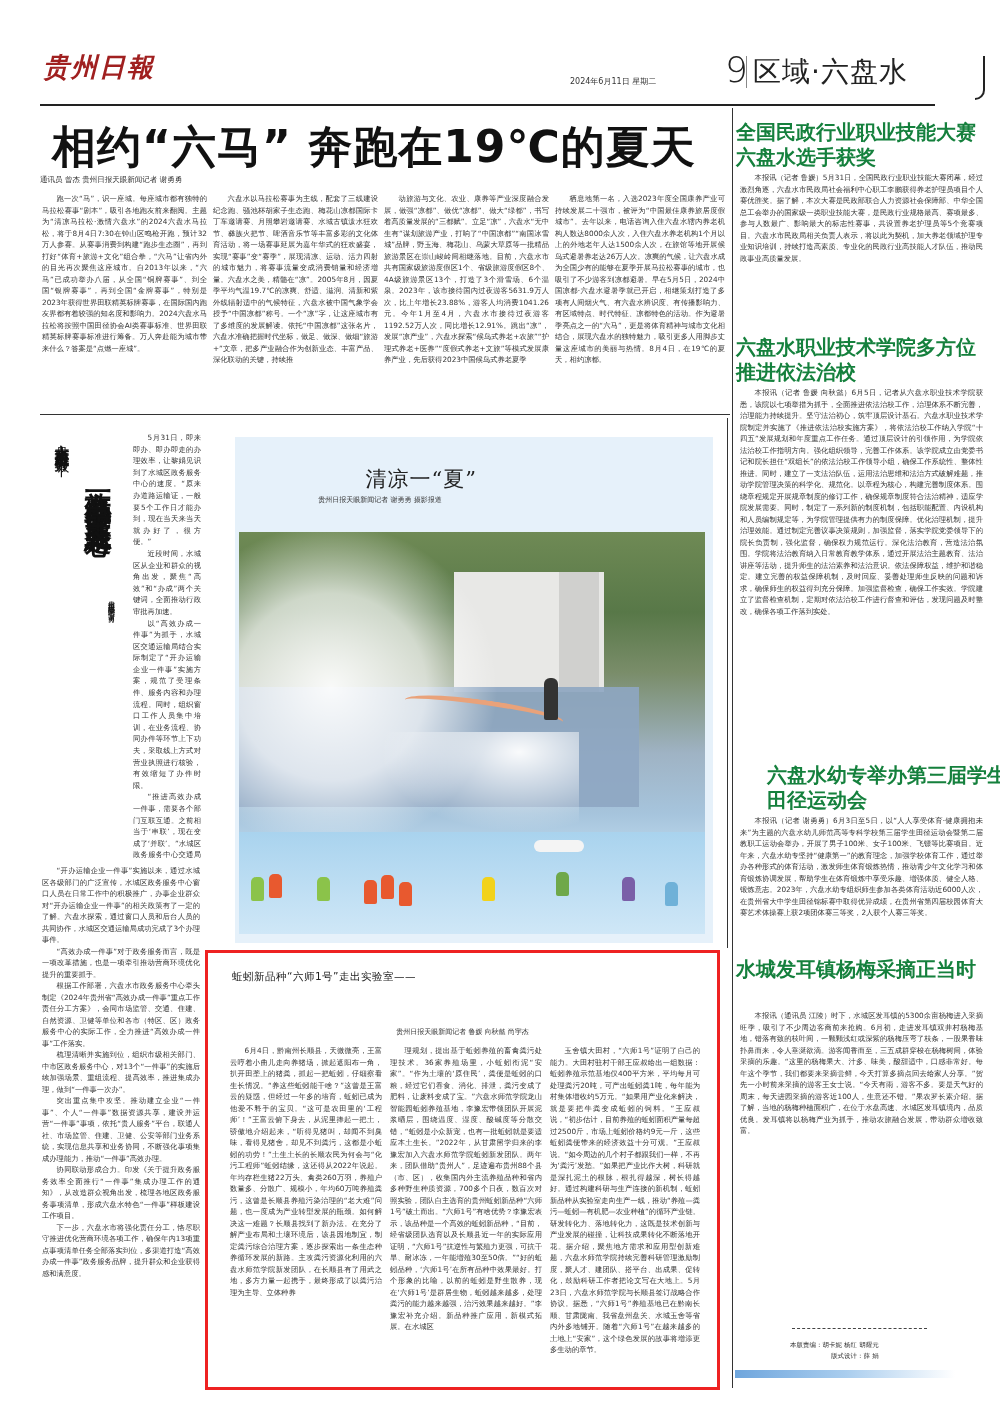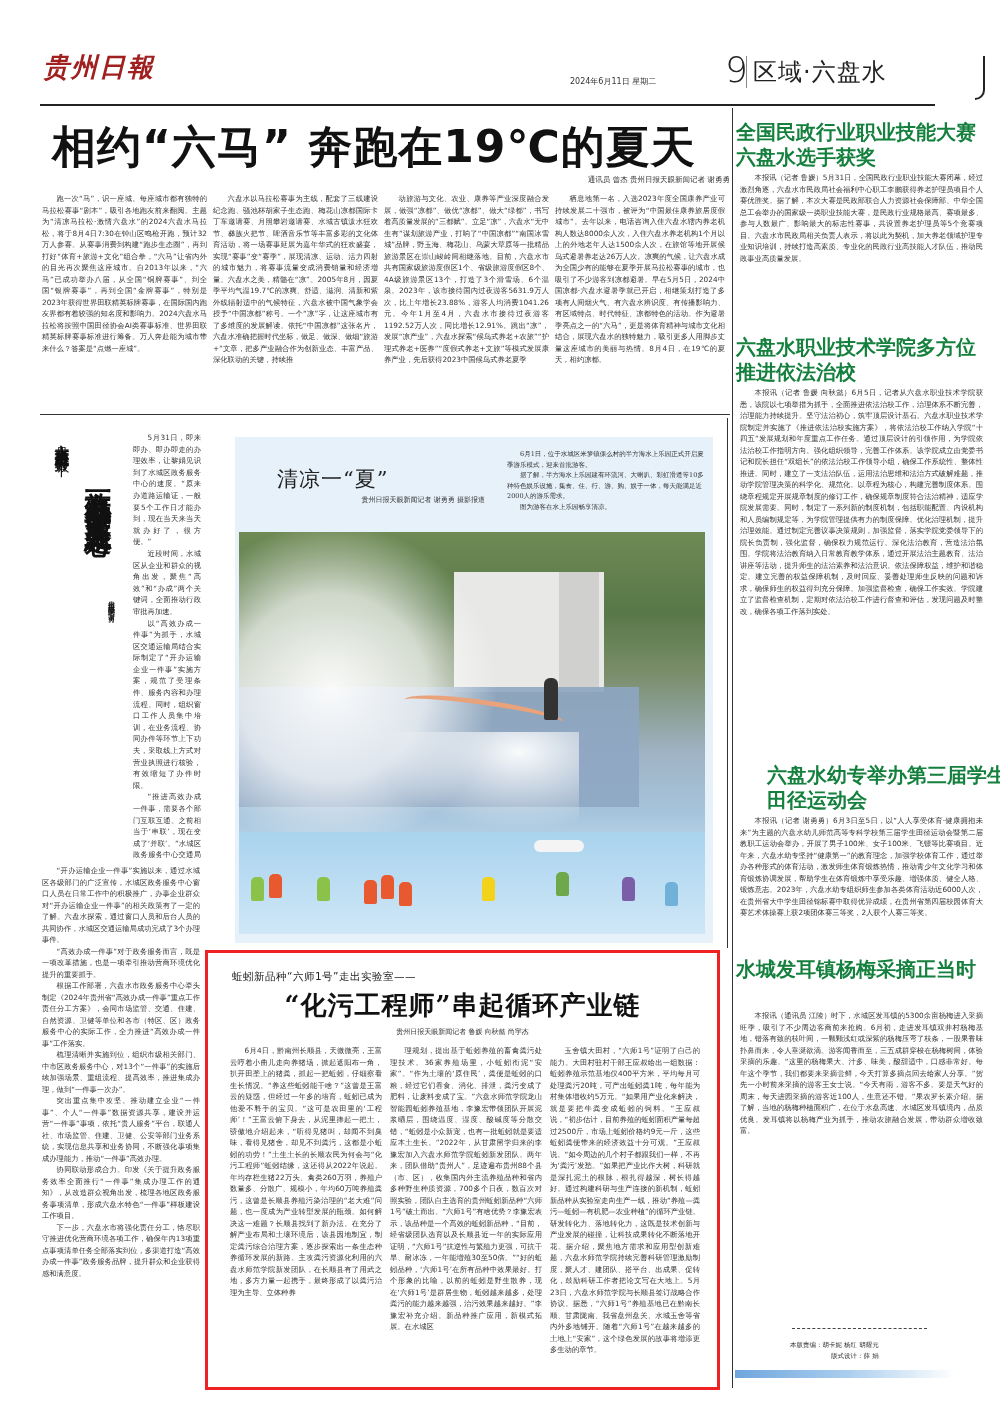--- a/index.html
+++ b/index.html
@@ -5,48 +5,48 @@
   * { box-sizing: border-box; margin: 0; padding: 0; }
   html, body { width: 1000px; height: 1418px; background: #ffffff; overflow: hidden; }
   body { position: relative; font-family: "DejaVu Sans", "Liberation Sans", sans-serif; color: #222; }
 
   
   .masthead { position: absolute; left: 40px; top: 48px; width: 945px; height: 58px; }
   .logo { position: absolute; left: 3px; top: 2px; font-family: "DejaVu Serif", serif; font-size: 26px; color: #a02020; font-style: italic; letter-spacing: 2px; font-weight: bold; }
   .dateline { position: absolute; left: 530px; top: 28px; font-size: 8px; color: #333; }
   .page-no { position: absolute; left: 685px; top: 2px; font-size: 36px; font-weight: 300; color: #222; line-height: 40px; }
   .page-sep { position: absolute; left: 706px; top: 8px; width: 1px; height: 32px; background: #888; }
-  .section-name { position: absolute; left: 713px; top: 4px; font-size: 24px; color: #222; letter-spacing: 1px; line-height: 40px; }
+  .section-name { position: absolute; left: 713px; top: 4px; font-size: 28px; color: #222; letter-spacing: 1px; line-height: 40px; }
   .section-curve { position: absolute; left: 935px; top: 8px; width: 10px; height: 44px; border-right: 2px solid #222; border-bottom: 2px solid #222; border-bottom-right-radius: 10px; }
   .masthead-rule { position: absolute; left: 40px; top: 104px; width: 895px; height: 2px; background: #222; }
 
   .vrule { position: absolute; width: 1px; background: #333; }
   .hrule { position: absolute; height: 1px; background: #333; }
 
   
   .col { position: absolute; font-size: 7.3px; line-height: 11.5px; color: #333; text-align: justify; overflow: hidden; }
   .col p { text-indent: 2em; }
 
   
   .lead-title { position: absolute; left: 52px; top: 118px; width: 670px; font-size: 44px; font-weight: bold; letter-spacing: 1px; color: #111; white-space: nowrap; }
-  .lead-byline { position: absolute; left: 40px; top: 175px; width: 690px; text-align: right; font-size: 7.5px; color: #333; font-family: "DejaVu Serif", serif; }
+  .lead-byline { position: absolute; left: 40px; top: 175px; width: 690px; text-align: left; font-size: 7.5px; color: #333; font-family: "DejaVu Serif", serif; }
 
   
   .rhead { position: absolute; left: 736px; width: 250px; font-family: "DejaVu Serif", serif; font-size: 20px; line-height: 25px; font-weight: bold; color: #15803d; }
 
   
   .vert { position: absolute; writing-mode: vertical-rl; color: #111; }
   .vert-kicker { left: 52px; top: 432px; font-size: 15px; letter-spacing: 1px; }
   .vert-title { left: 80px; top: 470px; font-size: 27px; font-weight: bold; letter-spacing: 2px; }
   .vert-byline { left: 106px; top: 595px; font-size: 7px; font-family: "DejaVu Serif", serif; letter-spacing: 1px; }
 
   
   .photo-box { position: absolute; left: 235px; top: 437px; width: 478px; height: 506px; background: #e6f1fa; }
-  .photo-title { position: absolute; left: 42px; top: 28px; width: 200px; text-align: left; font-size: 21px; letter-spacing: 1px; color: #222; font-family: "DejaVu Serif", serif; }
-  .photo-byline { position: absolute; left: 40px; top: 58px; width: 210px; text-align: right; font-size: 7px; color: #333; font-family: "DejaVu Serif", serif; }
+  .photo-title { position: absolute; left: 42px; top: 28px; width: 200px; text-align: right; font-size: 21px; letter-spacing: 1px; color: #222; font-family: "DejaVu Serif", serif; }
+  .photo-byline { position: absolute; left: 40px; top: 58px; width: 210px; text-align: center; font-size: 7px; color: #333; font-family: "DejaVu Serif", serif; }
   .photo-caption { position: absolute; left: 272px; top: 12px; width: 200px; font-size: 6.5px; line-height: 10.5px; color: #333; font-family: "DejaVu Serif", serif; }
   .photo-caption p { text-indent: 2em; }
   .photo { position: absolute; left: 4px; top: 95px; width: 466px; height: 402px; overflow: hidden;
     background: linear-gradient(180deg, #6f8a55 0%, #587848 20%, #7a8d6a 35%, #9fb3c4 55%, #a6c4dc 70%, #bcd8ec 80%, #d9ecf8 100%); }
   .ph-building { position: absolute; left: 215px; top: 40px; width: 150px; height: 120px; background: #e8e8e6; }
   .ph-building2 { position: absolute; left: 320px; top: 40px; width: 40px; height: 120px; background: #d0d0ce; }
   .ph-shed { position: absolute; left: 0; top: 155px; width: 400px; height: 120px; background: #8ea6c2; opacity: .9; }
   .ph-spray { position: absolute; left: -20px; top: -10px; width: 280px; height: 330px; background: radial-gradient(ellipse at 40% 50%, rgba(255,255,255,.95) 0%, rgba(255,255,255,.7) 40%, rgba(255,255,255,0) 70%); }
   .ph-jet { position: absolute; left: 140px; top: 200px; width: 200px; height: 100px; background: radial-gradient(ellipse at 70% 20%, rgba(255,255,255,.95) 0%, rgba(255,255,255,0) 70%); }
   .ph-hose { position: absolute; left: 165px; top: 168px; width: 160px; height: 22px; border-top: 5px solid #e9a27a; border-radius: 60% 60% 0 0; transform: rotate(8deg); }
@@ -144,25 +144,20 @@
     <p>梳理清晰并实施到位，组织市级相关部门、中市区政务服务中心，对13个“一件事”的实施后续加强场景、重组流程、提高效率，推进集成办理，做到“一件事一次办”。</p>
     <p>突出重点集中攻坚。推动建立企业“一件事”、个人“一件事”数据资源共享，建设并运营“一件事”事项，依托“贵人服务”平台，联通人社、市场监管、住建、卫健、公安等部门业务系统，实现信息共享和业务协同，不断强化事项集成办理能力，推动“一件事”高效办理。</p>
     <p>协同联动形成合力。印发《关于提升政务服务效率全面推行“一件事”集成办理工作的通知》，从改造群众视角出发，梳理各地区政务服务事项清单，形成六盘水特色“一件事”样板建设工作项目。</p>
     <p>下一步，六盘水市将强化责任分工，恪尽职守推进优化营商环境各项工作，确保年内13项重点事项清单任务全部落实到位，多渠道打造“高效办成一件事”政务服务品牌，提升群众和企业获得感和满意度。</p>
   </div>
 </div>
 
 <div class="photo-box">
   <div class="photo-title">清凉一“夏”</div>
   <div class="photo-byline">贵州日报天眼新闻记者  谢勇勇  摄影报道</div>
-  <div class="photo-caption">
-    <p>6月1日，位于水城区米箩镇倮么村的半方海水上乐园正式开启夏季游乐模式，迎来首批游客。</p>
-    <p>据了解，半方海水上乐园建有环流河、大喇叭、彩虹滑道等10多种特色娱乐设施，集食、住、行、游、购、娱于一体，每天能满足近2000人的游乐需求。</p>
-    <p>图为游客在水上乐园畅享清凉。</p>
-  </div>
   <div class="photo" title="水上乐园喷射飞行表演与泳池中的游客">
     <div class="ph-building"></div>
     <div class="ph-building2"></div>
     <div class="ph-shed"></div>
     <div class="ph-spray"></div>
     <div class="ph-jet"></div>
     <div class="ph-hose"></div>
     <div class="ph-rider"></div>
     <div class="ph-water"></div>
     <div class="ph-person" style="left:12px; top:345px; background:#8bc34a;"></div>
@@ -174,21 +169,20 @@
     <div class="ph-person" style="left:243px; top:345px; background:#f2d21b;"></div>
     <div class="ph-person" style="left:317px; top:340px; background:#6fa84a;"></div>
     <div class="ph-person" style="left:383px; top:345px; background:#7a5fa8;"></div>
     <div class="ph-person" style="left:426px; top:350px; background:#6fb1d8;"></div>
     <div class="ph-person" style="left:295px; top:308px; width:50px; height:12px; background:#f4f4f4; border-radius:6px;"></div>
   </div>
 </div>
 
 <div class="hl-box" style="border-color: rgb(238, 34, 34);">
   <div class="hl-kicker">蚯蚓新品种“六师1号”走出实验室——</div>
-  <div class="hl-title">“化污工程师”串起循环产业链</div>
   <div class="hl-byline">贵州日报天眼新闻记者  鲁媛  向秋懿  尚宇杰</div>
   <div class="col" style="left:22px; top:92px; width:152px; height:335px;">
       <p>6月4日，黔南州长顺县，天微微亮，王富云哼着小曲儿走向养猪场，掀起遮阳布一角，扒开田垄上的猪粪，抓起一把蚯蚓，仔细察看生长情况。“养这些蚯蚓能干啥？”这曾是王富云的疑惑，但经过一年多的培育，蚯蚓已成为他爱不释手的宝贝。“这可是农田里的‘工程师’！”王富云俯下身去，从泥里捧起一把土，骄傲地介绍起来，“听得见猪叫，却闻不到臭味，看得见猪舍，却见不到粪污，这都是小蚯蚓的功劳！”土生土长的长顺农民为何会与“化污工程师”蚯蚓结缘，这还得从2022年说起。年均存栏生猪22万头、禽类260万羽，养殖户数量多、分散广、规模小，年均60万吨养殖粪污，这曾是长顺县养殖污染治理的“老大难”问题，也一度成为产业转型发展的瓶颈。如何解决这一难题？长顺县找到了新办法。在充分了解产业布局和土壤环境后，该县因地制宜，制定粪污综合治理方案，逐步探索出一条生态种养循环发展的新路。主攻粪污资源化利用的六盘水师范学院新发团队，在长顺县有了用武之地，多方力量一起携手，最终形成了以粪污治理为主导、立体种养</p>
     </div>
   <div class="col" style="left:182px; top:92px; width:152px; height:335px;">
       <p>理规划，提出基于蚯蚓养殖的畜禽粪污处理技术。36家养殖场里，小蚯蚓衔泥“安家”。“作为土壤的‘原住民’，粪便是蚯蚓的口粮，经过它们吞食、消化、排泄，粪污变成了肥料，让废料变成了宝。”六盘水师范学院龙山智能园蚯蚓养殖基地，李豫宏带领团队开展泥浆晒层，围绕温度、湿度、酸碱度等分散交错，“蚯蚓是小众新宠，也有一批蚯蚓就是要适应本土生长。”2022年，从甘肃留学归来的李豫宏加入六盘水师范学院蚯蚓新发团队。两年来，团队借助“贵州人”，足迹遍布贵州88个县（市、区），收集国内外主流养殖品种和省内多种野生种质资源，700多个日夜，数百次对照实验，团队自主选育的贵州蚯蚓新品种“六师1号”破土而出。“六师1号”有啥优势？李豫宏表示，该品种是一个高效的蚯蚓新品种，“目前，经省级团队选育以及长顺县近一年的实际应用证明，“六师1号”抗逆性与繁殖力更强，可抗干旱、耐冰冻，一年能增殖30至50倍。”“好的蚯蚓品种，‘六师1号’在所有品种中效果最好。打个形象的比喻，以前的蚯蚓是野生散养，现在‘六师1号’是群居生物，蚯蚓越来越多，处理粪污的能力越来越强，治污效果越来越好。”李豫宏补充介绍。新品种推广应用，新模式拓展。在水城区</p>
     </div>
   <div class="col" style="left:342px; top:92px; width:150px; height:335px;">
       <p>玉舍镇大田村，“六师1号”证明了自己的能力。大田村驻村干部王应叔给出一组数据：蚯蚓养殖示范基地仅400平方米，平均每月可处理粪污20吨，可产出蚯蚓粪1吨，每年能为村集体增收约5万元。“如果用产业化来解决，就是要把牛粪变成蚯蚓的饲料。”王应叔说，“初步估计，目前养殖的蚯蚓面积产量每超过2500斤，市场上蚯蚓价格约9元一斤，这些蚯蚓粪便带来的经济效益十分可观。”王应叔说。“如今周边的几个村子都跟我们一样，不再为‘粪污’发愁。”如果把产业比作大树，科研就是深扎泥土的根脉，根扎得越深，树长得越好。通过构建科研与生产连接的新机制，蚯蚓新品种从实验室走向生产一线，推动“养殖—粪污—蚯蚓—有机肥—农业种植”的循环产业链。研发转化力、落地转化力，这既是技术创新与产业发展的碰撞，让科技成果转化不断落地开花。据介绍，聚焦地方需求和应用型创新难题，六盘水师范学院持续完善科研管理激励制度，聚人才、建团队、搭平台、出成果、促转化，鼓励科研工作者把论文写在大地上。5月23日，六盘水师范学院与长顺县签订战略合作协议。据悉，“六师1号”养殖基地已在黔南长顺、甘肃陇南、我省盘州盘关、水城玉舍等省内外多地铺开。随着“六师1号”在越来越多的土地上“安家”，这个绿色发展的故事将增添更多生动的章节。</p>
     </div>

